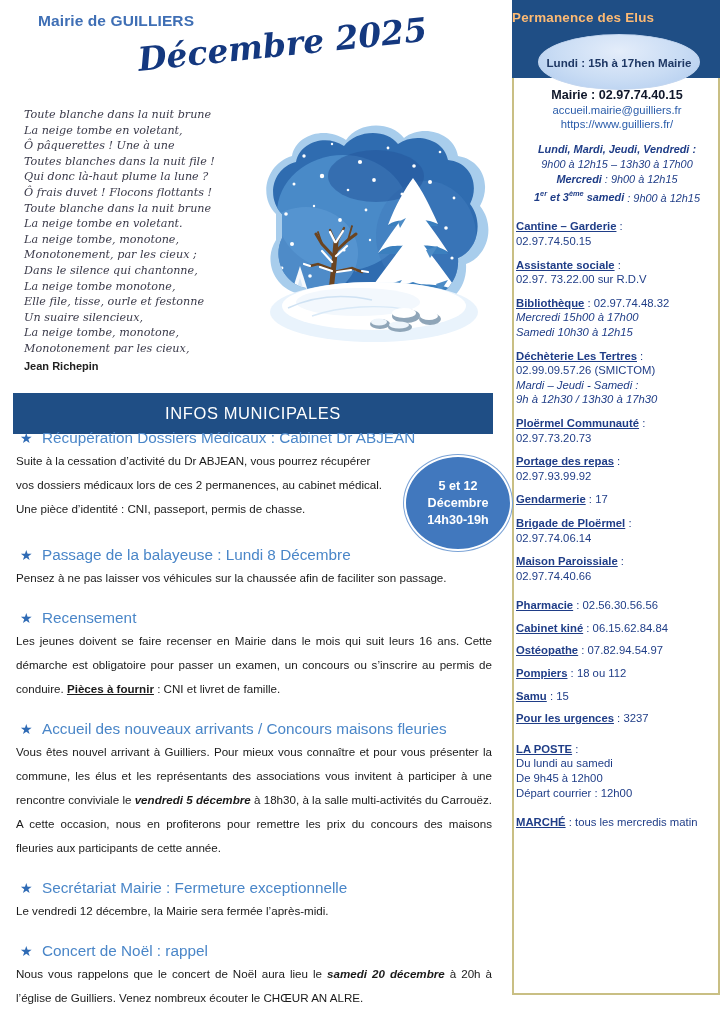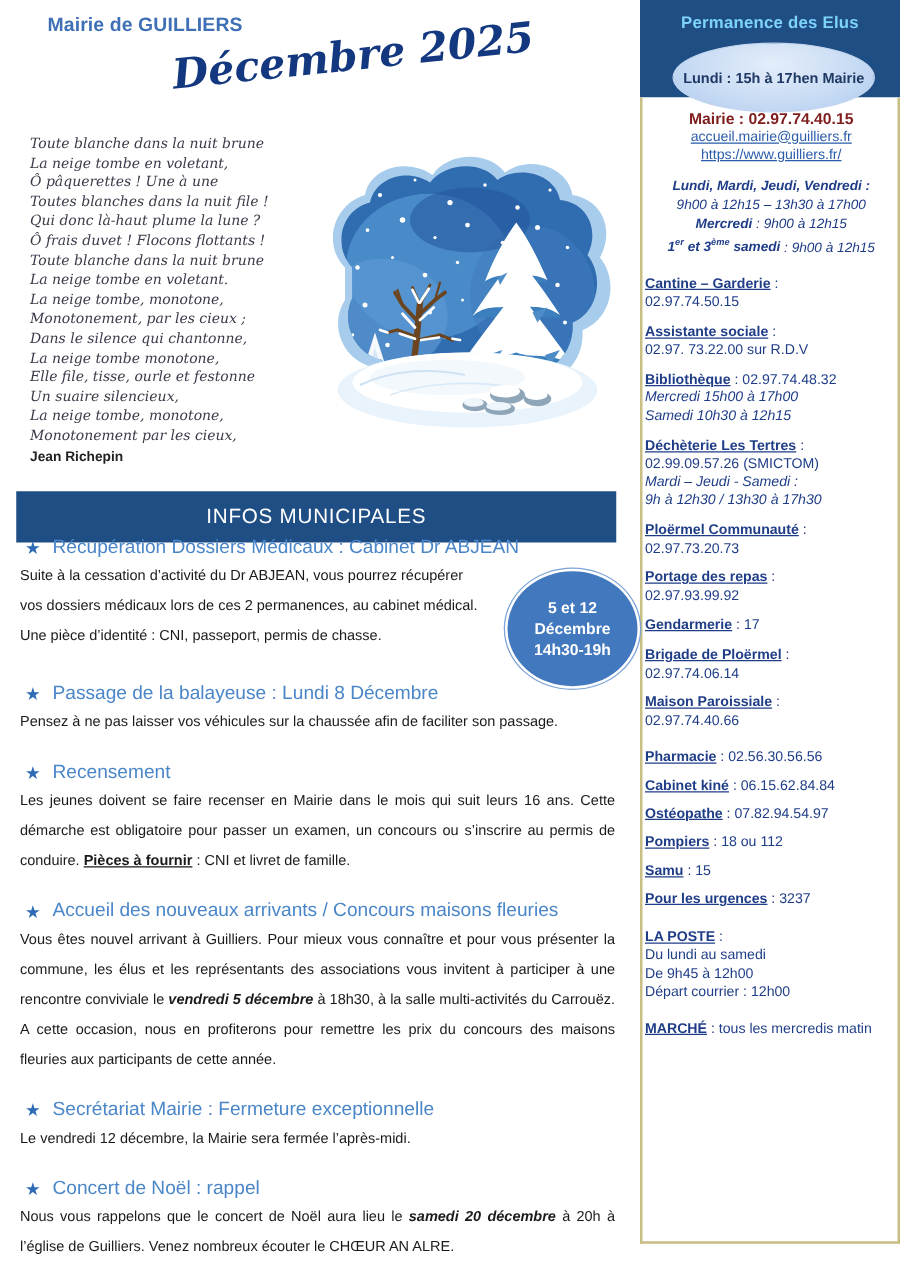--- a/index.html
+++ b/index.html
@@ -133,22 +133,21 @@
   }
 
   
   .sb-header {
     position: absolute; left: 6px; top: 0;
     width: 208px; height: 78px;
     background: #1f4e85;
   }
   .sb-header .title {
     position: absolute; left: 0; right: 0; top: 10px;
-    text-align: center;
-    color: #7dd3fc;
+    color: #fdba74;
     font-size: 13.4px; font-weight: 700;
     letter-spacing: .2px;
   }
   .sb-ellipse {
     position: absolute; left: 32px; top: 34px;
     width: 162px; height: 56px;
     border-radius: 50%;
     background: radial-gradient(ellipse at 50% 30%, #e4edfa 0%, #c9dcf4 55%, #aecaee 100%);
     border: 1px solid #c3d6ef;
     display: flex; flex-direction: row;
@@ -169,24 +168,24 @@
   .sb-content {
     position: absolute; left: 10px; top: 88px;
     width: 202px;
     font-size: 11.3px;
     line-height: 14.6px;
     color: #1f3d87;
   }
   .sb-content .ctr { text-align: center; }
   .sb-block { margin-bottom: 9px; }
   .sb-lbl { font-weight: 700; text-decoration: underline; }
-  .sb-link { text-decoration: underline; color: #2a5caa; text-align: right; }
+  .sb-link { color: #2a5caa; text-align: right; }
   .sb-it { font-style: italic; }
   .big-tel {
-    font-size: 12.6px; font-weight: 700; color: #7f1d1d;
+    font-size: 12.6px; font-weight: 700; color: #0f172a;
   }
   .hours-blk {
     text-align: center; font-style: italic;
     font-size: 10.9px; line-height: 15px;
     margin-top: 10px;
   }
   .hours-blk b { font-style: italic; font-weight: 700; }
   .hours-blk sup { font-size: 7.4px; }
   .sb-row { margin-bottom: 8px; }
 </style>

